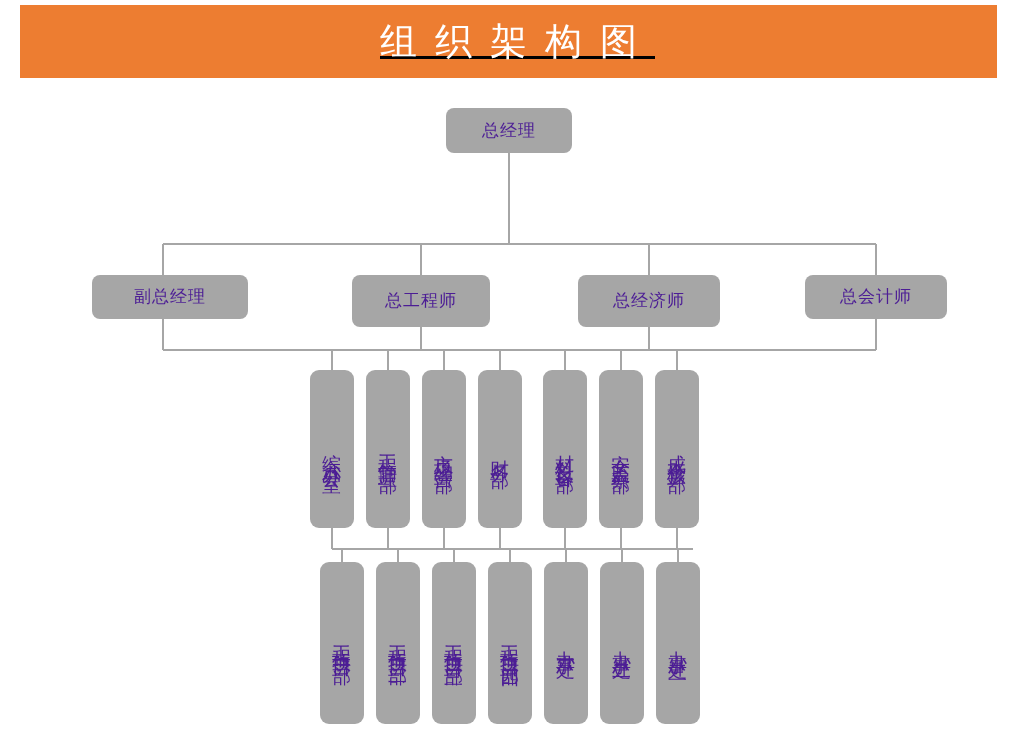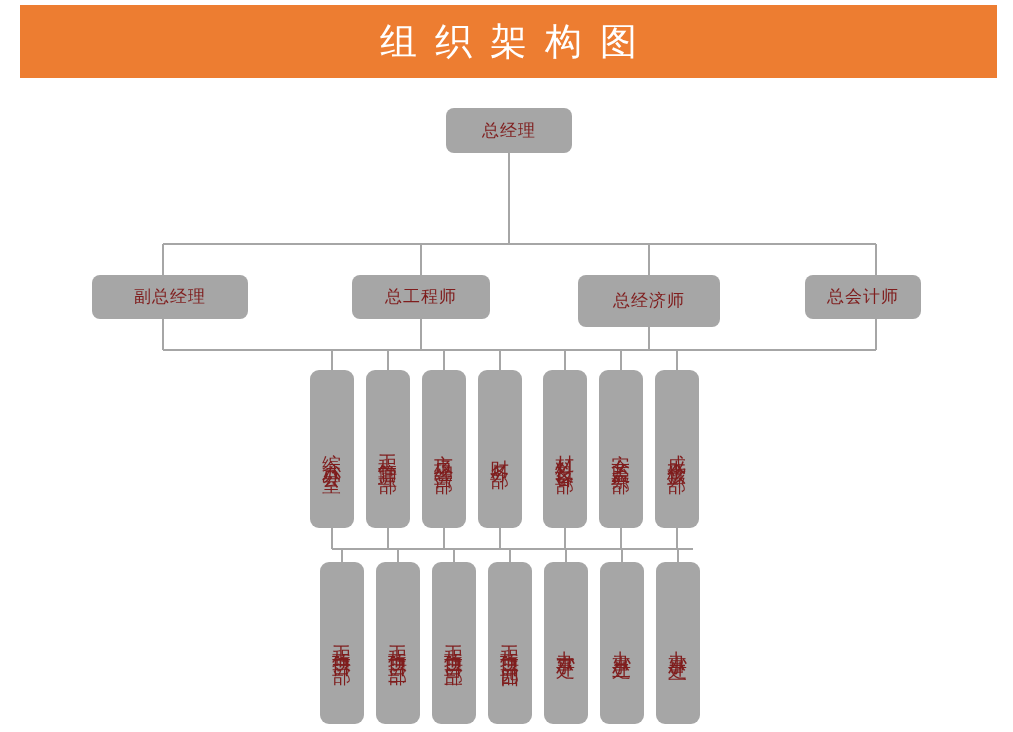--- a/index.html
+++ b/index.html
@@ -24,20 +24,21 @@
   .title-banner {
     position: absolute;
     left: 20px;
     top: 5px;
     width: 977px;
     height: 73px;
     background: #ed7d31;
     display: flex;
     align-items: center;
     justify-content: center;
+    text-decoration: underline;
   }
   .title-text {
     color: #ffffff;
     font-size: 37px;
     letter-spacing: 18px;
     text-indent: 18px;
     font-weight: 400;
     line-height: 1;
     white-space: nowrap;
   }
@@ -50,21 +51,21 @@
     width: 1013px;
     height: 732px;
     pointer-events: none;
   }
 
   
   .node {
     position: absolute;
     background: #a6a6a6;
     border-radius: 7px;
-    color: #7f1d1d;
+    color: #4c1d95;
     display: flex;
     align-items: center;
     justify-content: center;
     box-sizing: border-box;
     text-align: center;
   }
   .node.horizontal {
     font-size: 17px;
     letter-spacing: 1px;
     border-radius: 8px;
@@ -82,23 +83,23 @@
   .node.vertical .node-label {
     display: block;
     writing-mode: vertical-rl;
     text-orientation: upright;
   }
 
   
   #n-gm        { left: 446px; top: 108px; width: 126px; height: 45px; }
 
   #n-l2-0      { left: 92px;  top: 275px; width: 156px; height: 44px; }
-  #n-l2-1      { left: 352px; top: 275px; width: 138px; height: 44px; }
+  #n-l2-1      { left: 352px; top: 275px; width: 138px; height: 52px; }
   #n-l2-2      { left: 578px; top: 275px; width: 142px; height: 52px; }
-  #n-l2-3      { left: 805px; top: 275px; width: 116px; height: 44px; }
+  #n-l2-3      { left: 805px; top: 275px; width: 142px; height: 44px; }
 
   .dept  { top: 370px; width: 44px; height: 158px; }
   .unit  { top: 562px; width: 44px; height: 162px; }
 </style>
 </head>
 <body>
 
 <div id="chart-root">
 
   <div class="title-banner">

